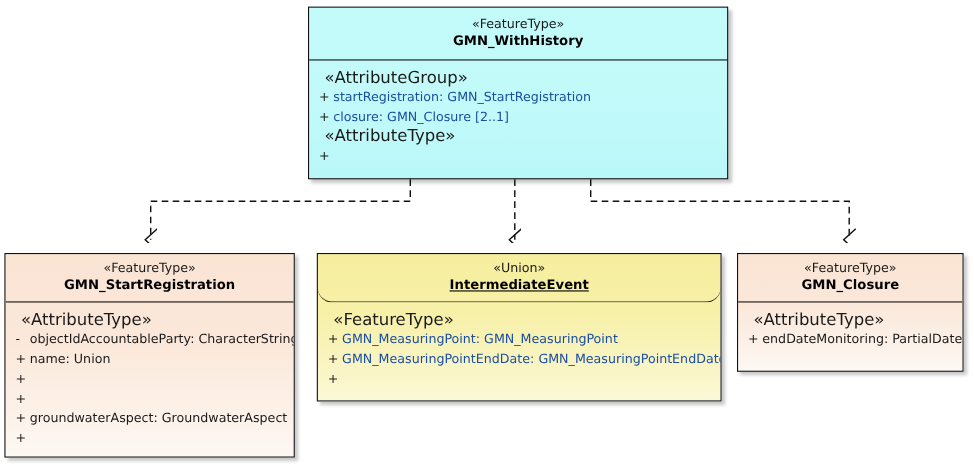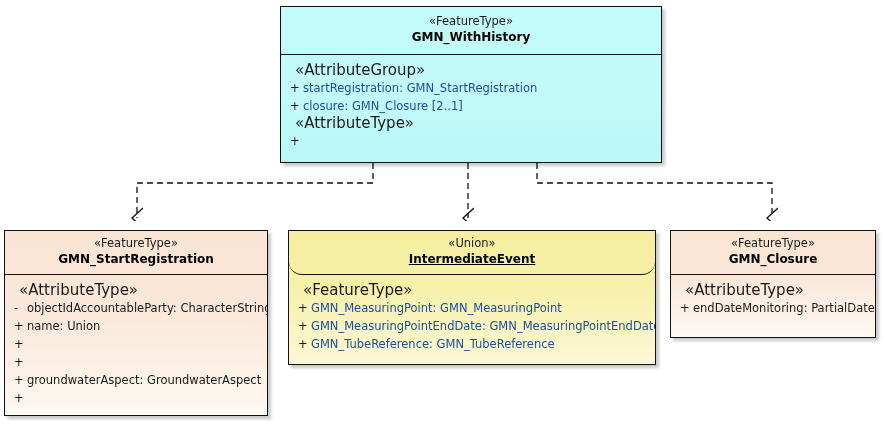--- a/index.html
+++ b/index.html
@@ -206,21 +206,20 @@
       <div class="attr-row">
         <span class="attr-vis">+</span>
         <span class="attr-text link">GMN_MeasuringPoint: GMN_MeasuringPoint</span>
       </div>
       <div class="attr-row">
         <span class="attr-vis">+</span>
         <span class="attr-text link">GMN_MeasuringPointEndDate: GMN_MeasuringPointEndDate</span>
       </div>
       <div class="attr-row">
         <span class="attr-vis">+</span>
-        <span class="attr-text link">GMN_TubeReference: GMN_TubeReference</span>
       </div>
     </div>
   </div>
 
   <div class="uml-class" id="box-closure">
     <div class="uml-header">
       <div class="stereotype">«FeatureType»</div>
       <div class="classname">GMN_Closure</div>
     </div>
     <div class="uml-body">

